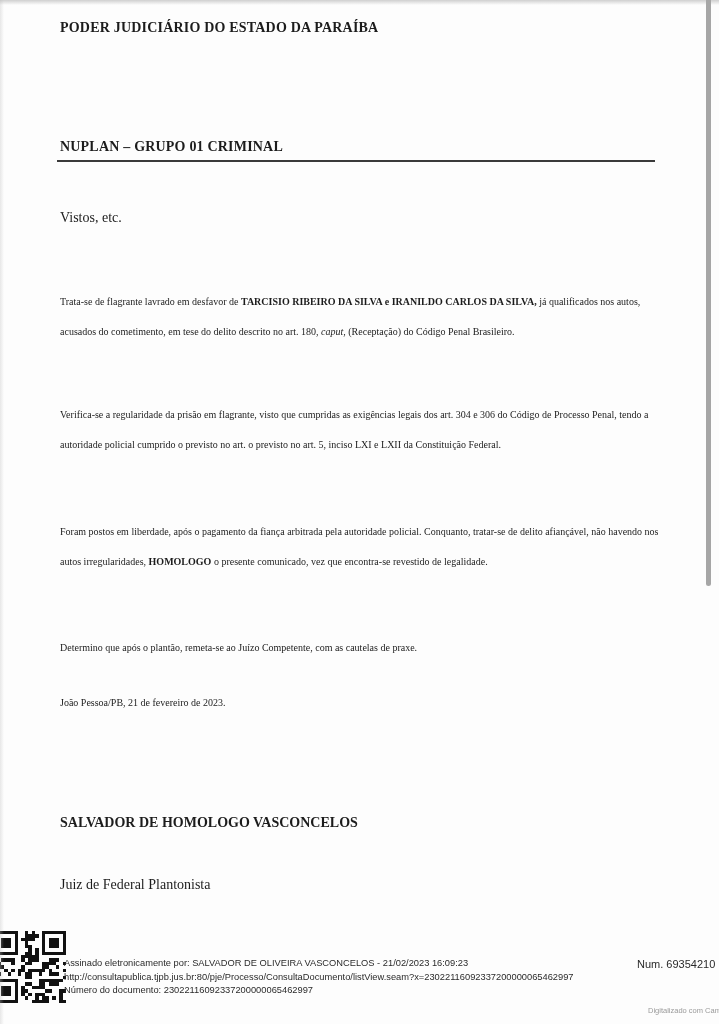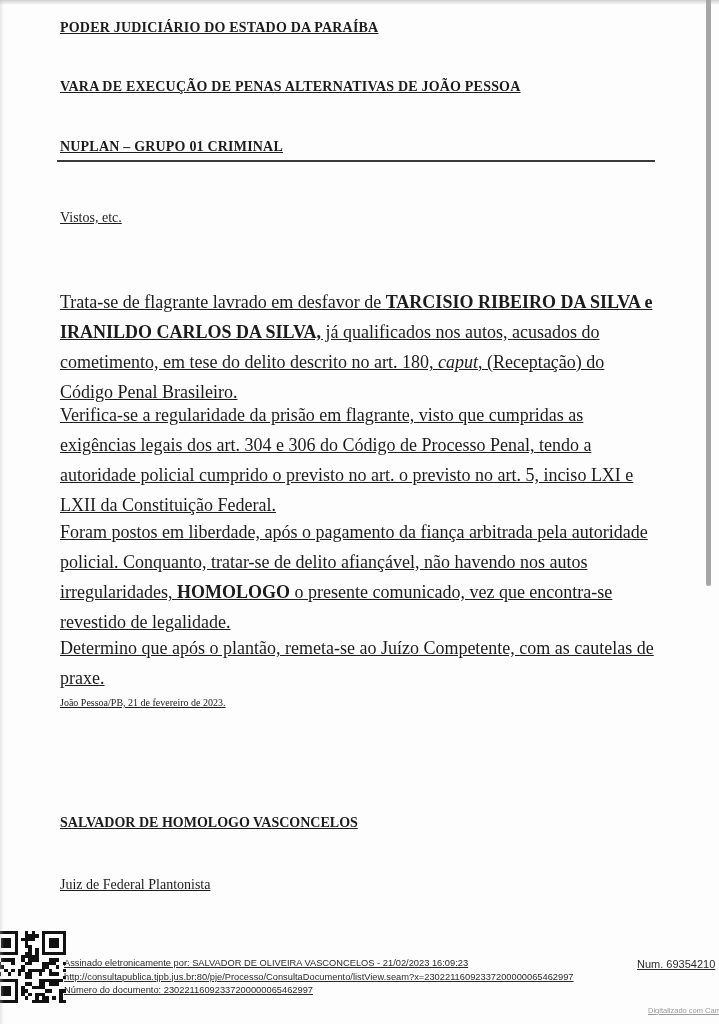--- a/index.html
+++ b/index.html
@@ -18,37 +18,37 @@
     position: absolute; left: 0; top: 0; width: 100%; height: 5px;
     background: linear-gradient(to bottom, rgba(170,170,170,.55), rgba(170,170,170,0));
     pointer-events: none;
   }
   .page::after {
     content: "";
     position: absolute; left: 0; top: 0; width: 4px; height: 100%;
     background: linear-gradient(to right, rgba(190,190,190,.35), rgba(190,190,190,0));
     pointer-events: none;
   }
-  .abs { position: absolute; text-decoration: underline; }
+  .abs { position: absolute; }
   .doc-heading {
     left: 60px;
     font-weight: bold;
     font-size: 14px;
     letter-spacing: .2px;
     white-space: nowrap;
   }
   .rule {
     left: 57px; top: 160px;
     width: 598px; height: 2px;
     background: #3a3a3a;
   }
   .body-text {
     left: 60px;
     width: 600px;
-    font-size: 18px;
+    font-size: 10px;
     line-height: 30px;
     text-align: left;
   }
   .salutation { left: 60px; font-size: 14px; }
   .date-line  { left: 60px; font-size: 10px; }
   .sig-name   { left: 60px; font-size: 14px; font-weight: bold; white-space: nowrap; }
   .sig-role   { left: 60px; font-size: 14px; }
   .qr {
     left: -6px; top: 931px;
     width: 72px; height: 72px;
@@ -83,21 +83,20 @@
     border-radius: 0 0 3px 3px;
   }
 </style>
 </head>
 <body>
 
 <div class="page">
 
   <div class="abs doc-heading" style="top:20px">PODER JUDICIÁRIO DO ESTADO DA PARAÍBA</div>
 
-  <div class="abs doc-heading" style="top:79px">VARA DE EXECUÇÃO DE PENAS ALTERNATIVAS DE JOÃO PESSOA</div>
 
   <div class="abs doc-heading" style="top:139px">NUPLAN – GRUPO 01 CRIMINAL</div>
 
   <div class="abs rule"></div>
 
   <div class="abs salutation" style="top:210px">Vistos, etc.</div>
 
   <div class="abs body-text" style="top:287px"><span>Trata-se de flagrante lavrado em desfavor de </span><span style="font-weight: bold;">TARCISIO RIBEIRO DA SILVA e IRANILDO CARLOS DA SILVA,</span><span> já qualificados nos autos, acusados do cometimento, em tese do delito descrito no art. 180, </span><span style="font-style: italic;">caput</span><span>, (Receptação) do Código Penal Brasileiro.</span></div>
 
   <div class="abs body-text" style="top:400px"><span>Verifica-se a regularidade da prisão em flagrante, visto que cumpridas as exigências legais dos art. 304 e 306 do Código de Processo Penal, tendo a autoridade policial cumprido o previsto no art. o previsto no art. 5, inciso LXI e LXII da Constituição Federal.</span></div>

